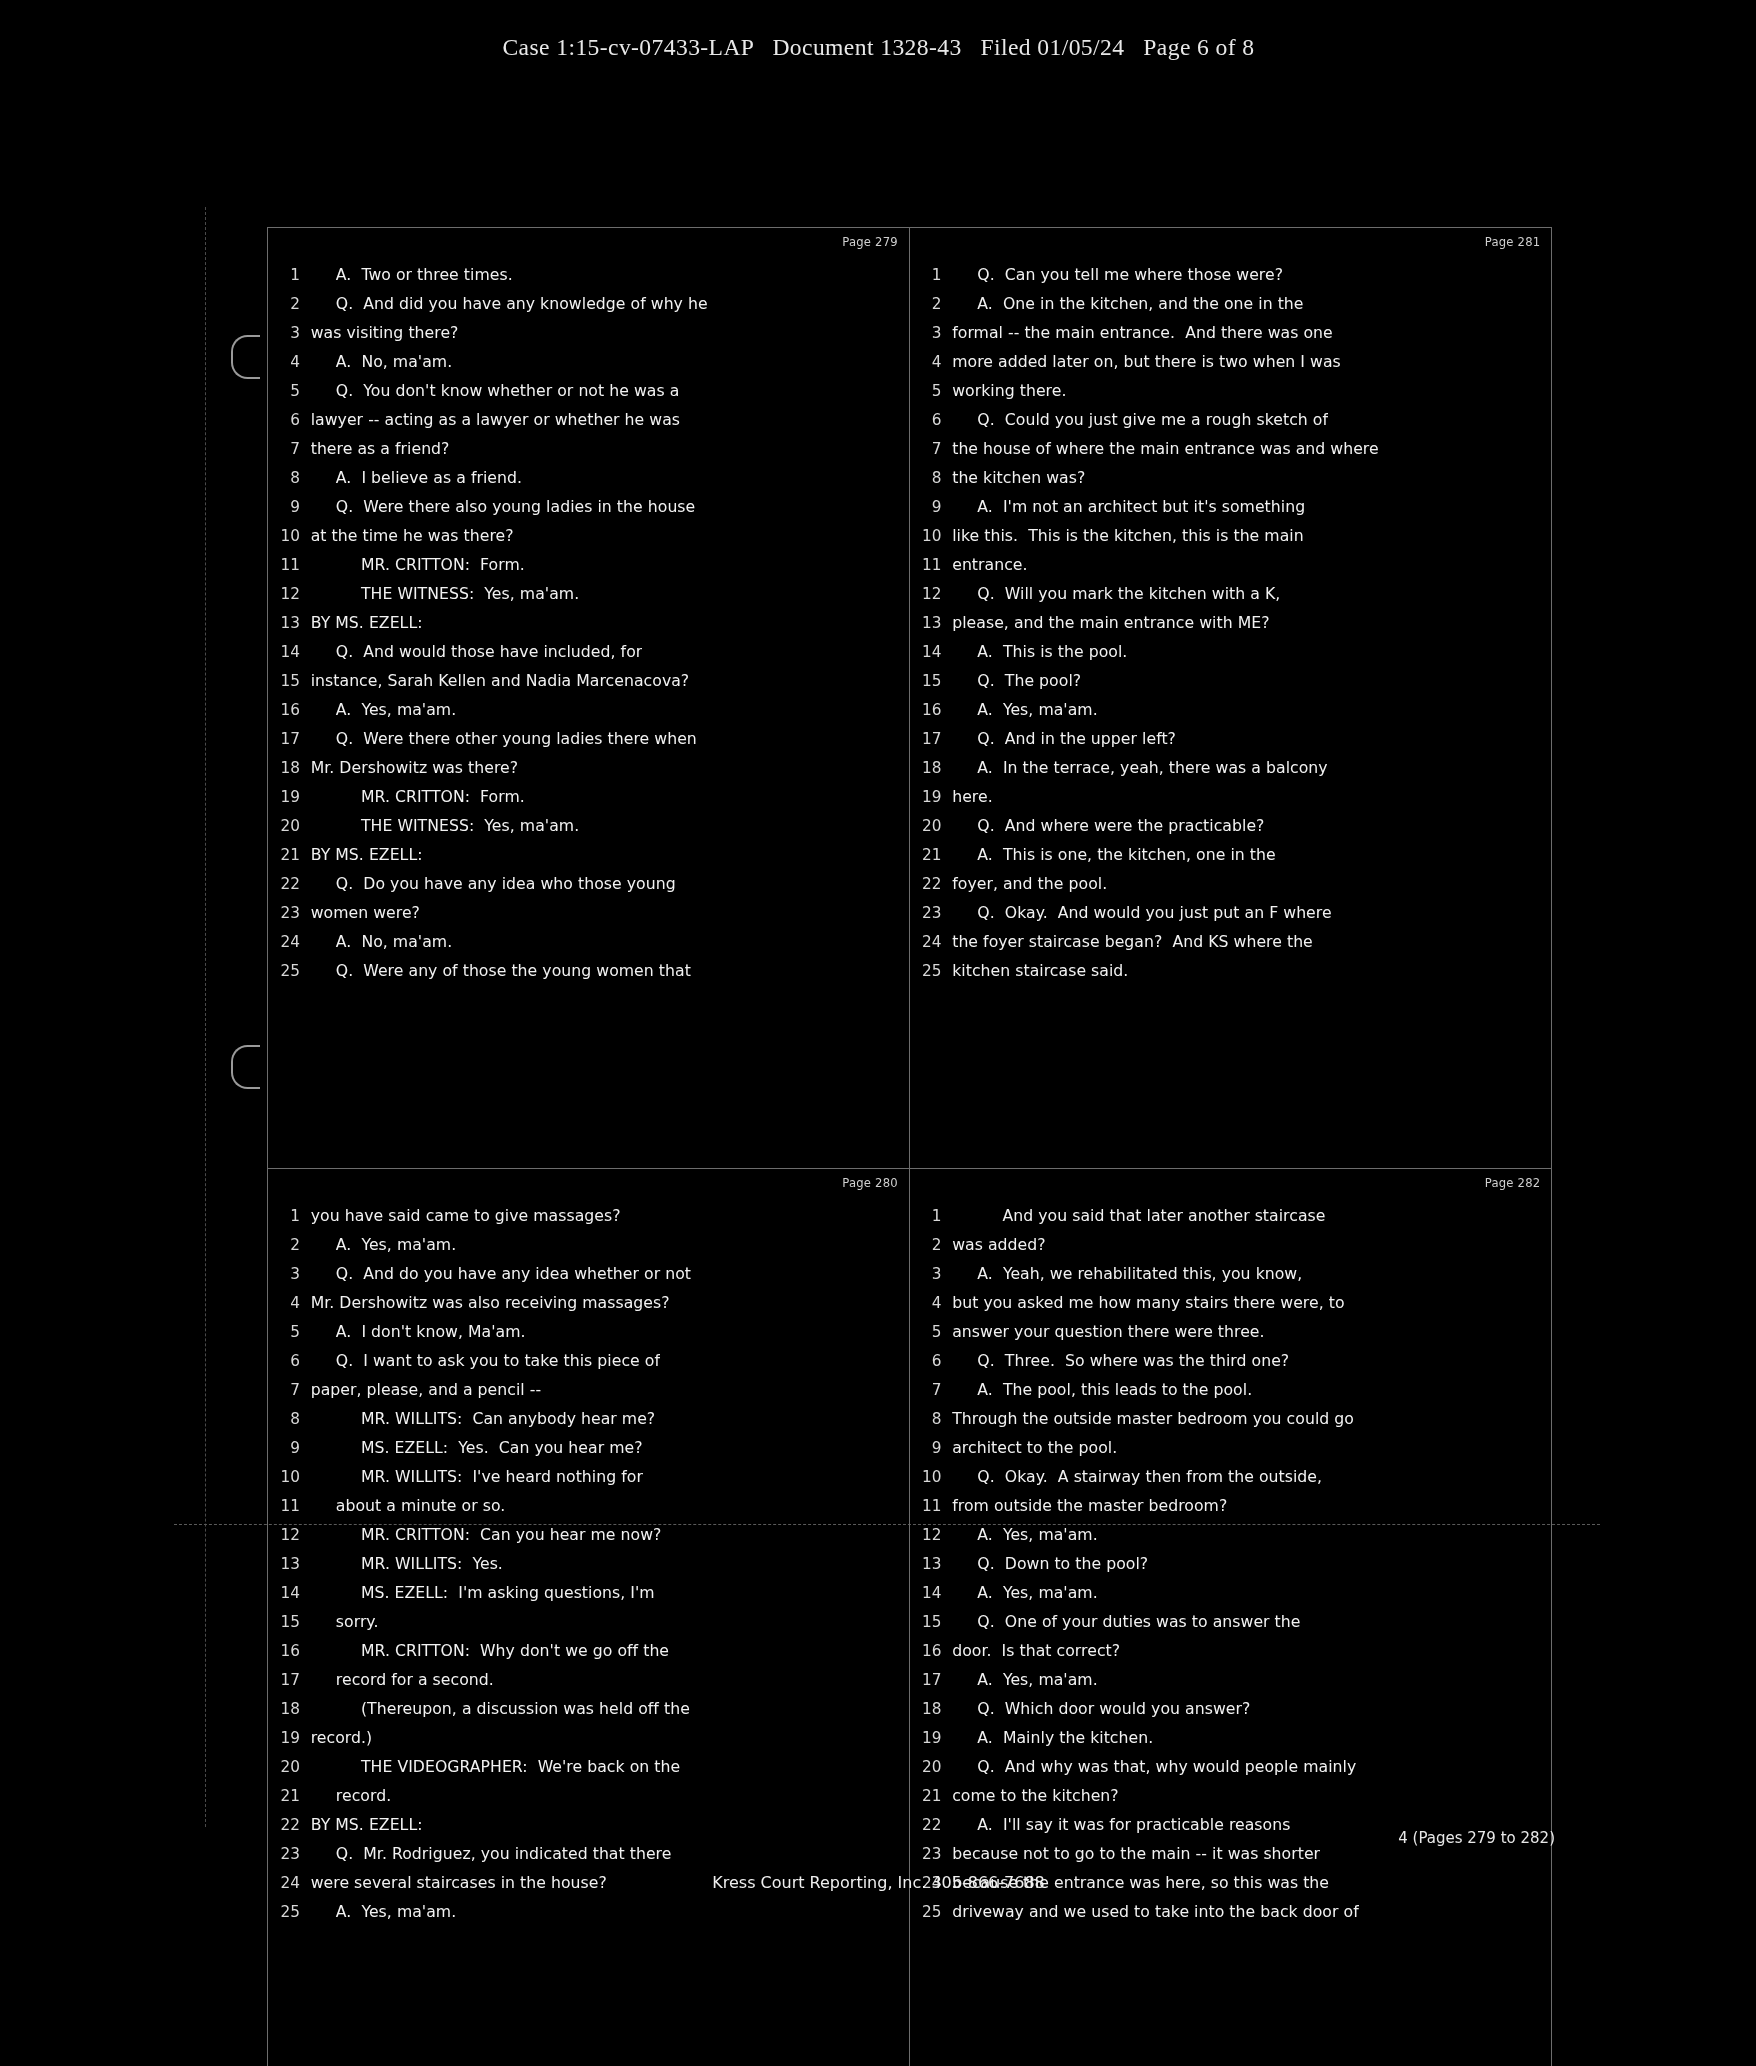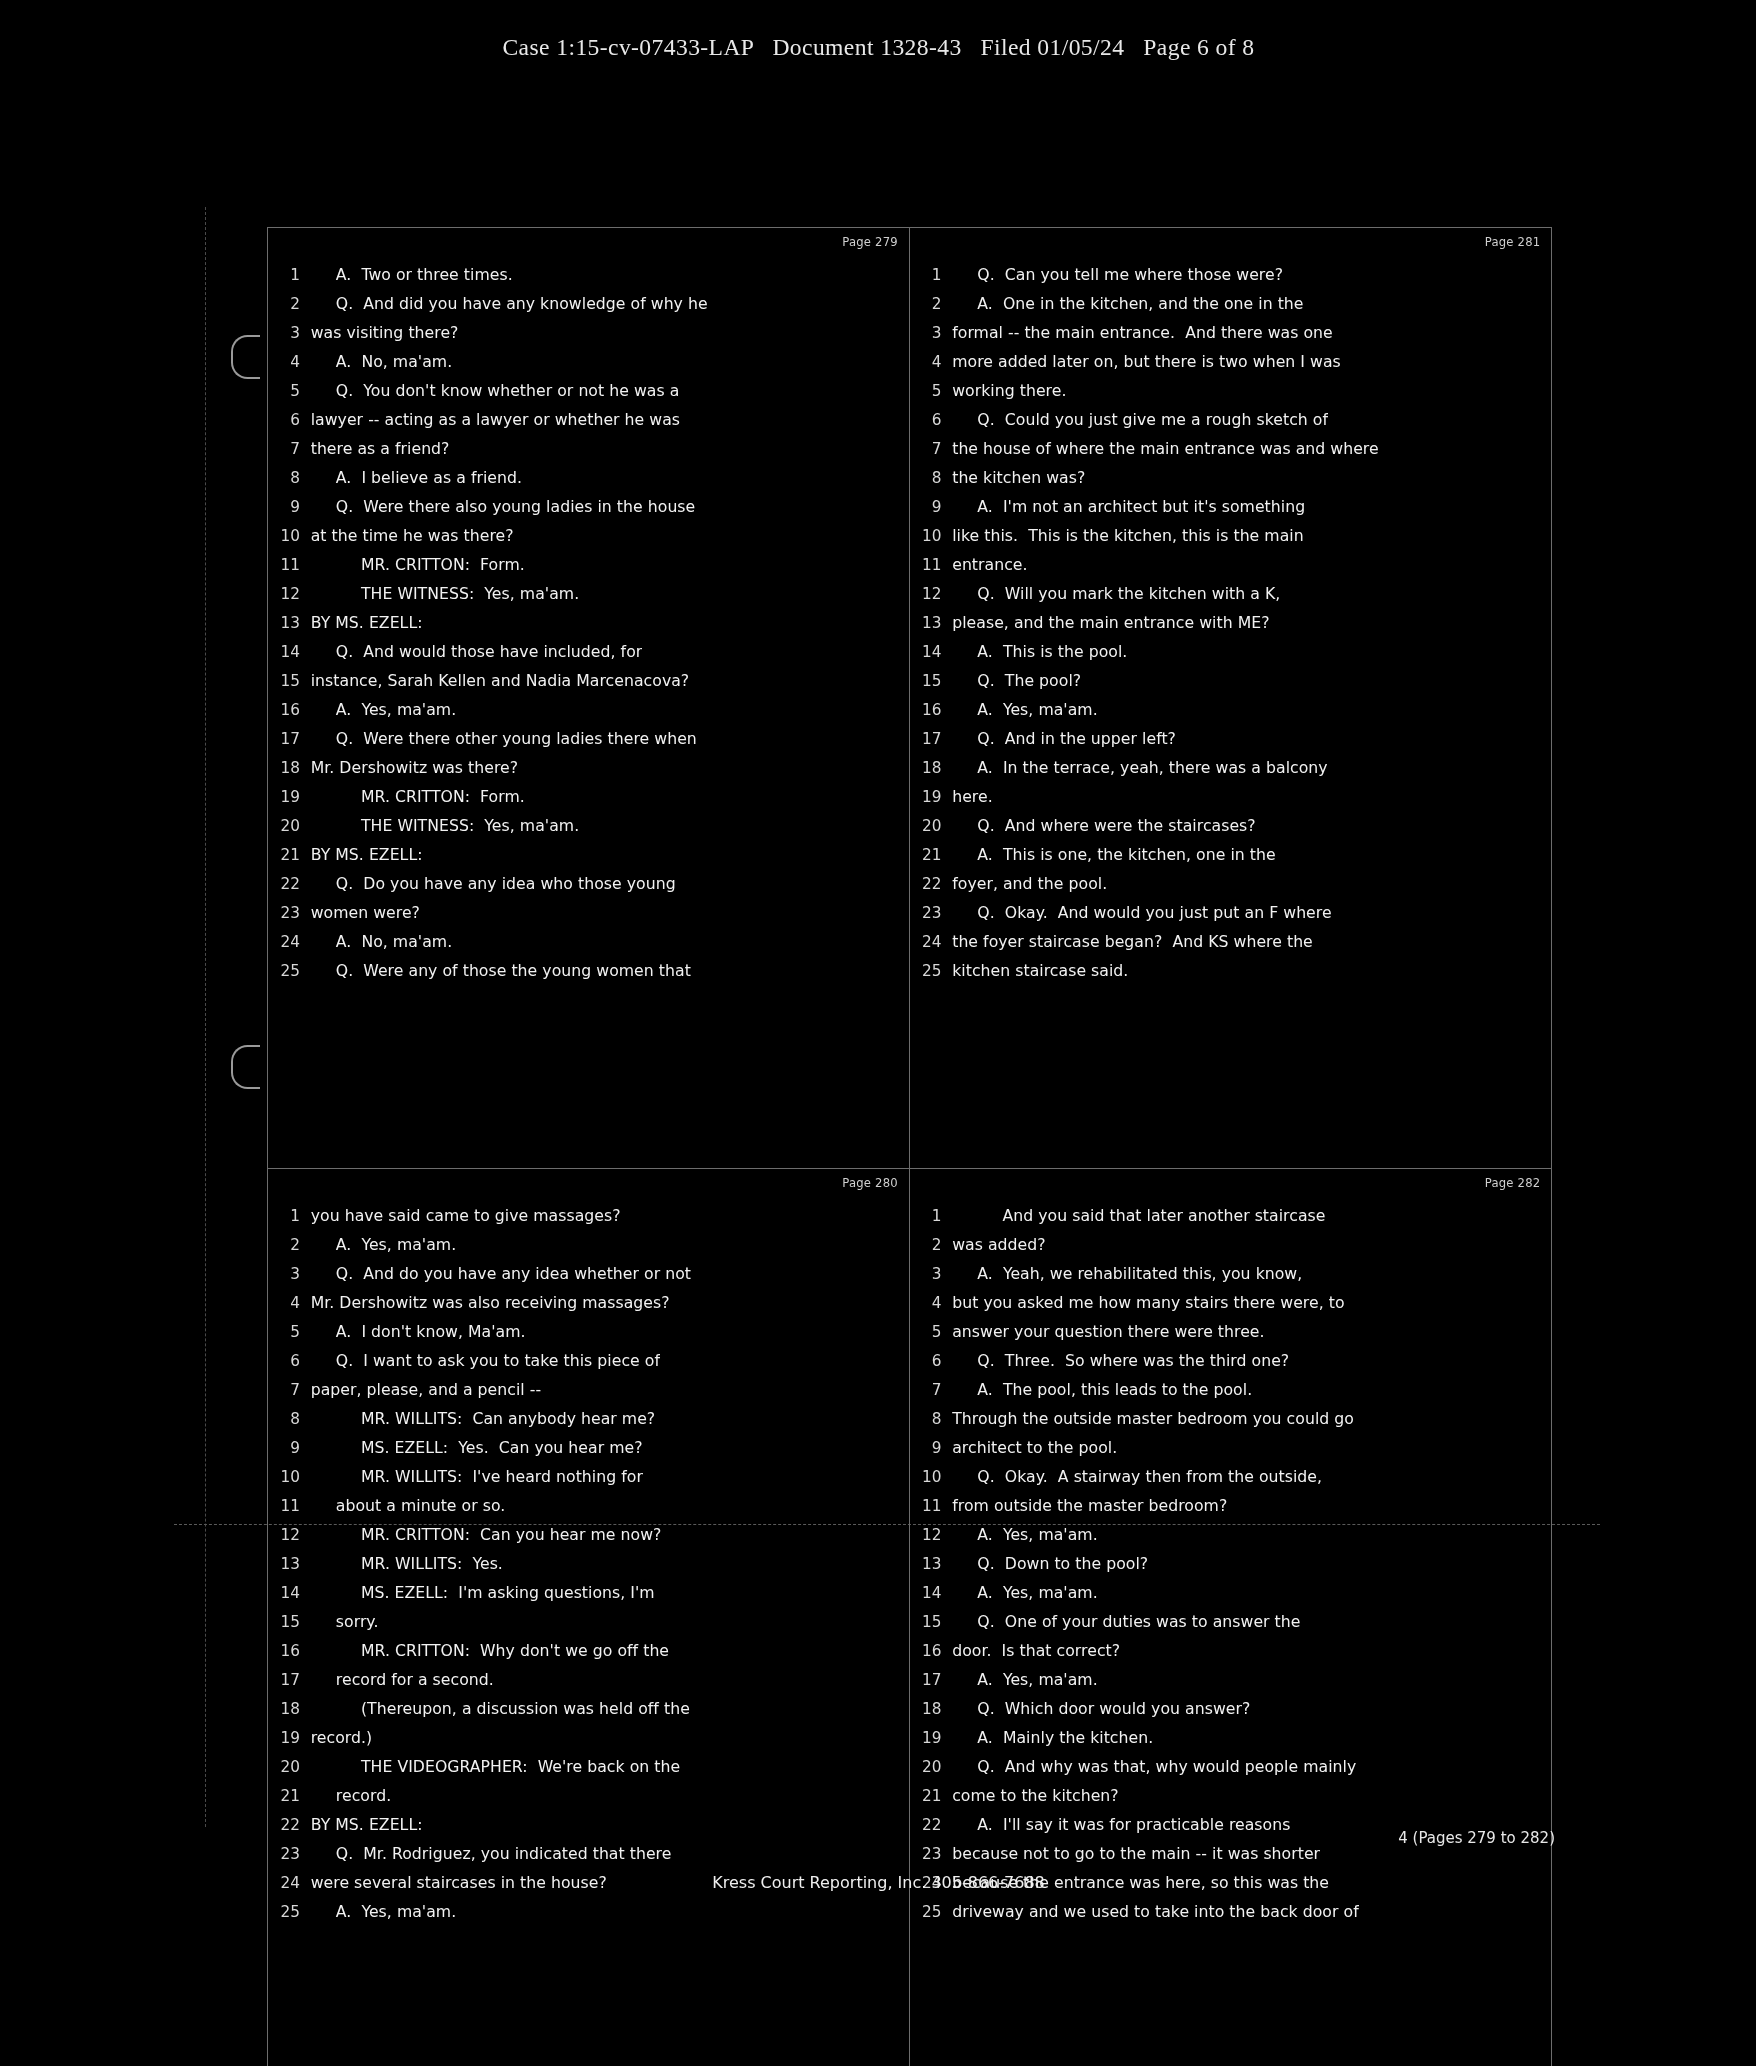--- a/index.html
+++ b/index.html
@@ -213,21 +213,21 @@
           <div class="ln"><span class="num">10</span><span class="txt">like this.  This is the kitchen, this is the main</span></div>
           <div class="ln"><span class="num">11</span><span class="txt">entrance.</span></div>
           <div class="ln"><span class="num">12</span><span class="txt">     Q.  Will you mark the kitchen with a K,</span></div>
           <div class="ln"><span class="num">13</span><span class="txt">please, and the main entrance with ME?</span></div>
           <div class="ln"><span class="num">14</span><span class="txt">     A.  This is the pool.</span></div>
           <div class="ln"><span class="num">15</span><span class="txt">     Q.  The pool?</span></div>
           <div class="ln"><span class="num">16</span><span class="txt">     A.  Yes, ma'am.</span></div>
           <div class="ln"><span class="num">17</span><span class="txt">     Q.  And in the upper left?</span></div>
           <div class="ln"><span class="num">18</span><span class="txt">     A.  In the terrace, yeah, there was a balcony</span></div>
           <div class="ln"><span class="num">19</span><span class="txt">here.</span></div>
-          <div class="ln"><span class="num">20</span><span class="txt">     Q.  And where were the staircases?</span></div>
+          <div class="ln"><span class="num">20</span><span class="txt">     Q.  And where were the practicable?</span></div>
           <div class="ln"><span class="num">21</span><span class="txt">     A.  This is one, the kitchen, one in the</span></div>
           <div class="ln"><span class="num">22</span><span class="txt">foyer, and the pool.</span></div>
           <div class="ln"><span class="num">23</span><span class="txt">     Q.  Okay.  And would you just put an F where</span></div>
           <div class="ln"><span class="num">24</span><span class="txt">the foyer staircase began?  And KS where the</span></div>
           <div class="ln"><span class="num">25</span><span class="txt">kitchen staircase said.</span></div>
         </div>
       </div>
 
       <div class="quad col-left">
         <div class="page-label">Page 280</div>

